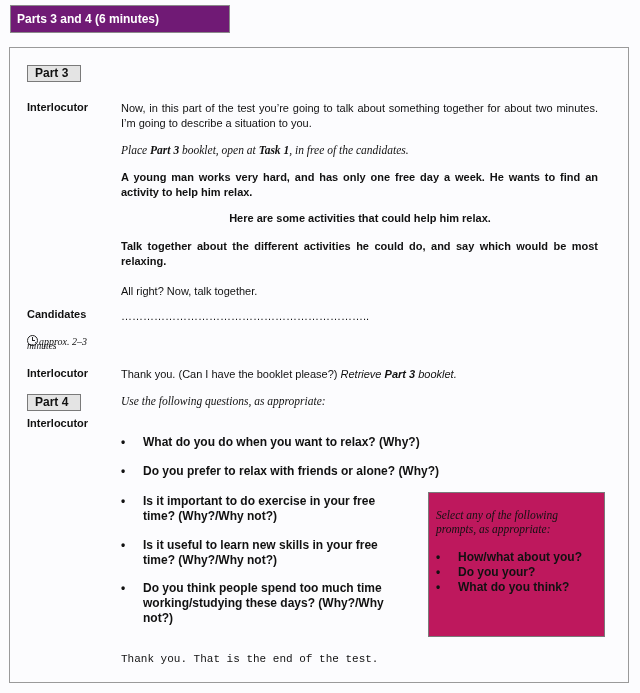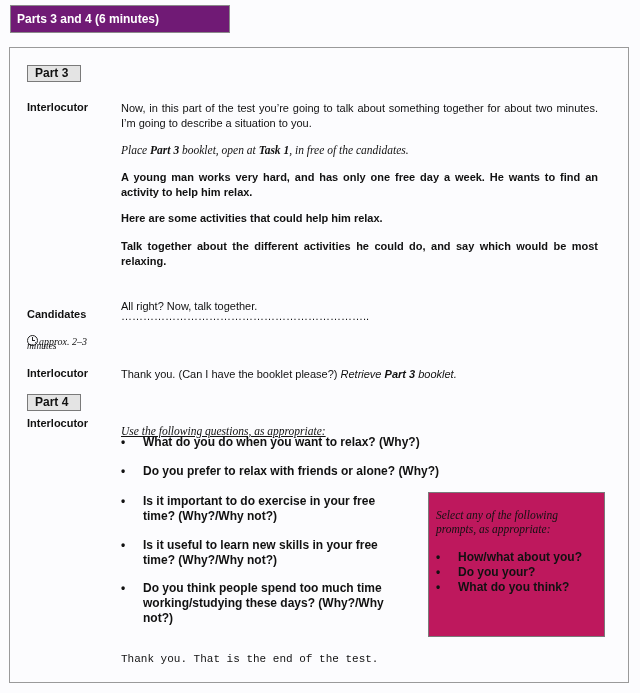--- a/index.html
+++ b/index.html
@@ -22,21 +22,21 @@
     position: absolute; left: 27px; width: 54px; height: 17px;
     background: #e4e4e4; border: 1px solid #7a7a7a; box-sizing: border-box;
     font-weight: bold; font-size: 12px; line-height: 15px; padding-left: 7px;
   }
   .speaker {
     position: absolute; left: 27px; font-weight: bold; font-size: 11px;
   }
   .txt {
     position: absolute; left: 121px; width: 478px; font-size: 11px; line-height: 15px;
   }
-  .bold { font-weight: bold; }
+  .bold { font-weight: bold; text-align: center; }
   .serif-it { font-family: "Liberation Serif", serif; font-style: italic; font-size: 11.5px; }
   .justify { text-align: justify; }
   .small-it { position: absolute; left: 27px; font-family: "Liberation Serif", serif; font-style: italic; font-size: 10px; }
   .clock {
     display: inline-block; width: 11px; height: 11px; border: 1px solid #222; border-radius: 50%;
     box-sizing: border-box; position: relative; vertical-align: -1px; margin-right: 1px;
   }
   .clock::before { content: ""; position: absolute; left: 4px; top: 1px; width: 1px; height: 4px; background: #222; }
   .clock::after { content: ""; position: absolute; left: 4px; top: 4px; width: 3px; height: 1px; background: #222; }
   .bullet {
@@ -68,33 +68,33 @@
 <div class="part-label" style="top:65px;">Part 3</div>
 
 <div class="speaker" style="top:101px;">Interlocutor</div>
 <div class="txt justify" style="top:101px; width:477px;">Now, in this part of the test you’re going to talk about something together for about two minutes. I’m going to describe a situation to you.</div>
 
 <div class="txt serif-it" style="top:143px;"><span>Place </span><b>Part 3</b><span> booklet, open at </span><b>Task 1</b><span>, in free of the candidates.</span></div>
 
 <div class="txt bold justify" style="top:170px; width:477px;">A young man works very hard, and has only one free day a week. He wants to find an activity to help him relax.</div>
 <div class="txt bold" style="top:211px;">Here are some activities that could help him relax.</div>
 <div class="txt bold justify" style="top:239px; width:477px;">Talk together about the different activities he could do, and say which would be most relaxing.</div>
-<div class="txt" style="top:299px;">All right?  Now, talk together.</div>
+<div class="txt" style="top:284px;">All right?  Now, talk together.</div>
 
 <div class="speaker" style="top:308px;">Candidates</div>
 <div class="small-it" style="top:335px;"><span class="clock"></span><span>approx. 2–3</span></div>
 <div class="small-it" style="top:341px; font-size:9.5px;">minutes</div>
 <div class="txt" style="top:309px;">…………………………………………………………..</div>
 
 <div class="speaker" style="top:367px;">Interlocutor</div>
 <div class="txt" style="top:367px;"><span>Thank you. (Can I have the booklet please?) </span><i>Retrieve </i><i><b>Part 3</b></i><i> booklet.</i></div>
 
 <div class="part-label" style="top:394px;">Part 4</div>
 <div class="speaker" style="top:417px;">Interlocutor</div>
-<div class="txt serif-it" style="top:424px;text-decoration:underline;">Use the following questions, as appropriate:</div>
+<div class="txt serif-it" style="top:394px;">Use the following questions, as appropriate:</div>
 
 <div class="bullet" style="top:435px;">
   <span class="dot">•</span>
   <span class="q" style="width:400px;">What do you do when you want to relax? (Why?)</span>
 </div>
 <div class="bullet" style="top:464px;">
   <span class="dot">•</span>
   <span class="q" style="width:400px;">Do you prefer to relax with friends or alone? (Why?)</span>
 </div>
 <div class="bullet" style="top:494px;">

